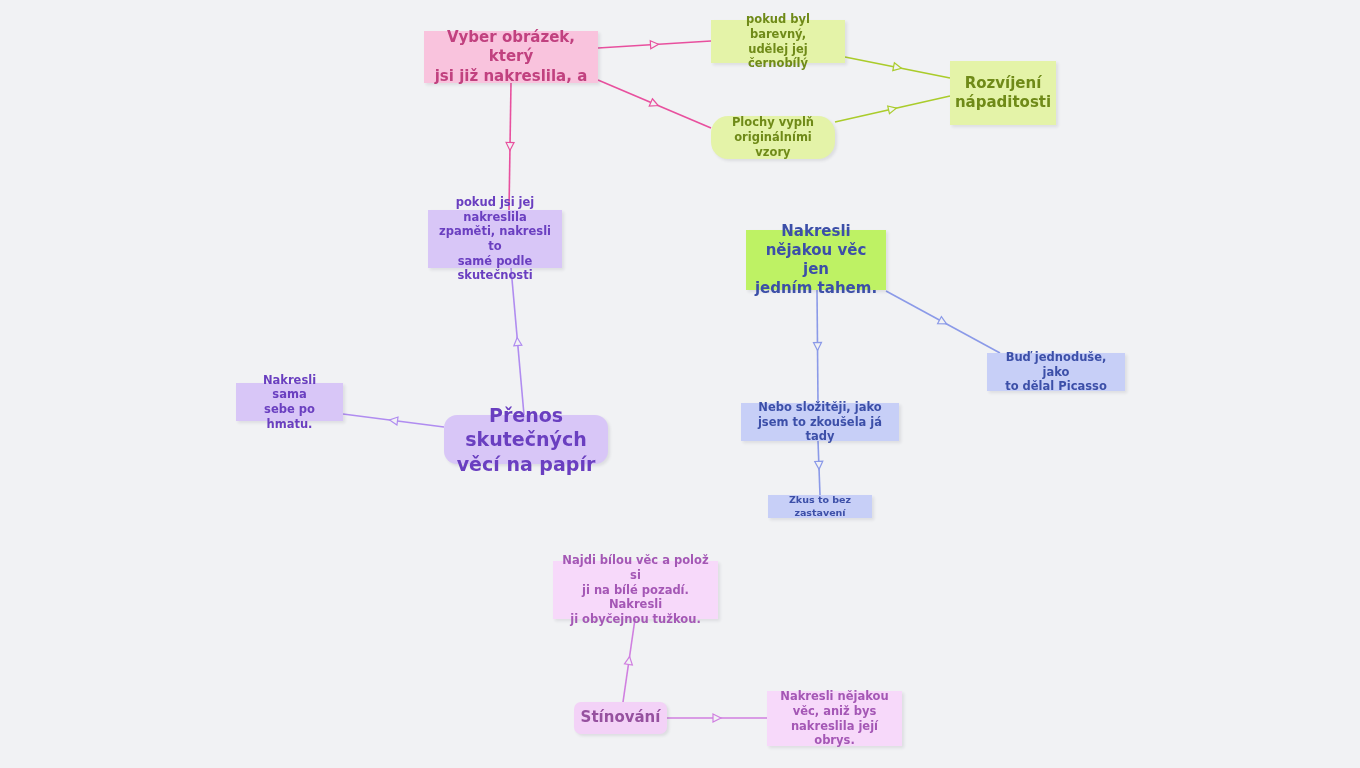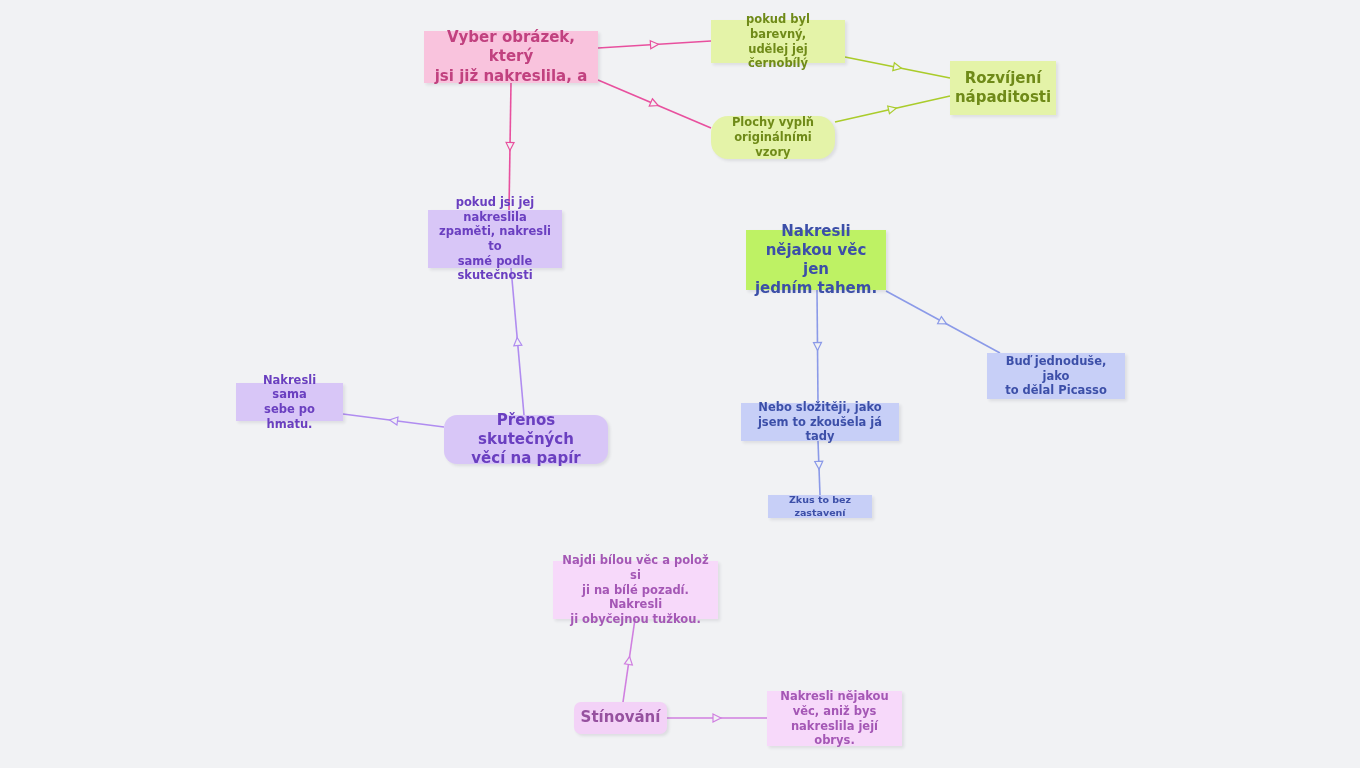--- a/index.html
+++ b/index.html
@@ -60,21 +60,21 @@
   }
   
   .n-violet {
     background: #d8c6f7;
     color: #6a3fc0;
     font-size: 11.5px;
   }
   .n-violet-root {
     background: #d8c6f7;
     color: #6a3fc0;
-    font-size: 15px;
+    font-size: 19px;
     border-radius: 13px;
   }
   
   .n-blue {
     background: #c7cff7;
     color: #3c4fa8;
     font-size: 11.5px;
   }
   .n-blue-root {
     background: #bef264;
@@ -151,33 +151,33 @@
         <line x1="667" y1="718" x2="767" y2="718" stroke="#d07fe0" stroke-width="1.6"></line>
         <polygon points="-4,-4 4,0 -4,4" fill="#f1f2f4" stroke="#d07fe0" stroke-width="1.2" transform="translate(717,718) rotate(0)"></polygon>
       </g>
     </svg>
 <div class="node n-pink-root" style="left: 424px; top: 31px; width: 174px; height: 52px;">Vyber obrázek, který
 jsi již nakreslila, a</div>
     <div class="node n-green" style="left: 711px; top: 20px; width: 134px; height: 43px;">pokud byl barevný,
 udělej jej černobílý</div>
     <div class="node n-green" style="left: 711px; top: 116px; width: 124px; height: 43px; border-radius: 17px;">Plochy vyplň
 originálními vzory</div>
-    <div class="node n-green-root" style="left: 950px; top: 61px; width: 106px; height: 54px;">Rozvíjení
+    <div class="node n-green-root" style="left: 950px; top: 61px; width: 106px; height: 64px;">Rozvíjení
 nápaditosti</div>
     <div class="node n-violet" style="left: 428px; top: 210px; width: 134px; height: 58px;">pokud jsi jej nakreslila
 zpaměti, nakresli to
 samé podle skutečnosti</div>
     <div class="node n-violet-root" style="left: 444px; top: 415px; width: 164px; height: 49px;">Přenos skutečných
 věcí na papír</div>
     <div class="node n-violet" style="left: 236px; top: 383px; width: 107px; height: 38px;">Nakresli sama
 sebe po hmatu.</div>
     <div class="node n-blue-root" style="left: 746px; top: 230px; width: 140px; height: 60px;">Nakresli
 nějakou věc jen
 jedním tahem.</div>
-    <div class="node n-blue" style="left: 987px; top: 353px; width: 138px; height: 46px;">Buď jednoduše, jako
+    <div class="node n-blue" style="left: 987px; top: 353px; width: 138px; height: 38px;">Buď jednoduše, jako
 to dělal Picasso</div>
     <div class="node n-blue" style="left: 741px; top: 403px; width: 158px; height: 38px;">Nebo složitěji, jako
 jsem to zkoušela já tady</div>
     <div class="node n-blue-small" style="left: 768px; top: 495px; width: 104px; height: 23px;">Zkus to bez zastavení</div>
     <div class="node n-orchid" style="left: 553px; top: 561px; width: 165px; height: 58px;">Najdi bílou věc a polož si
 ji na bílé pozadí. Nakresli
 ji obyčejnou tužkou.</div>
     <div class="node n-orchid-root" style="left: 574px; top: 702px; width: 93px; height: 32px; border-radius: 7px;">Stínování</div>
     <div class="node n-orchid" style="left: 767px; top: 691px; width: 135px; height: 55px;">Nakresli nějakou
 věc, aniž bys

